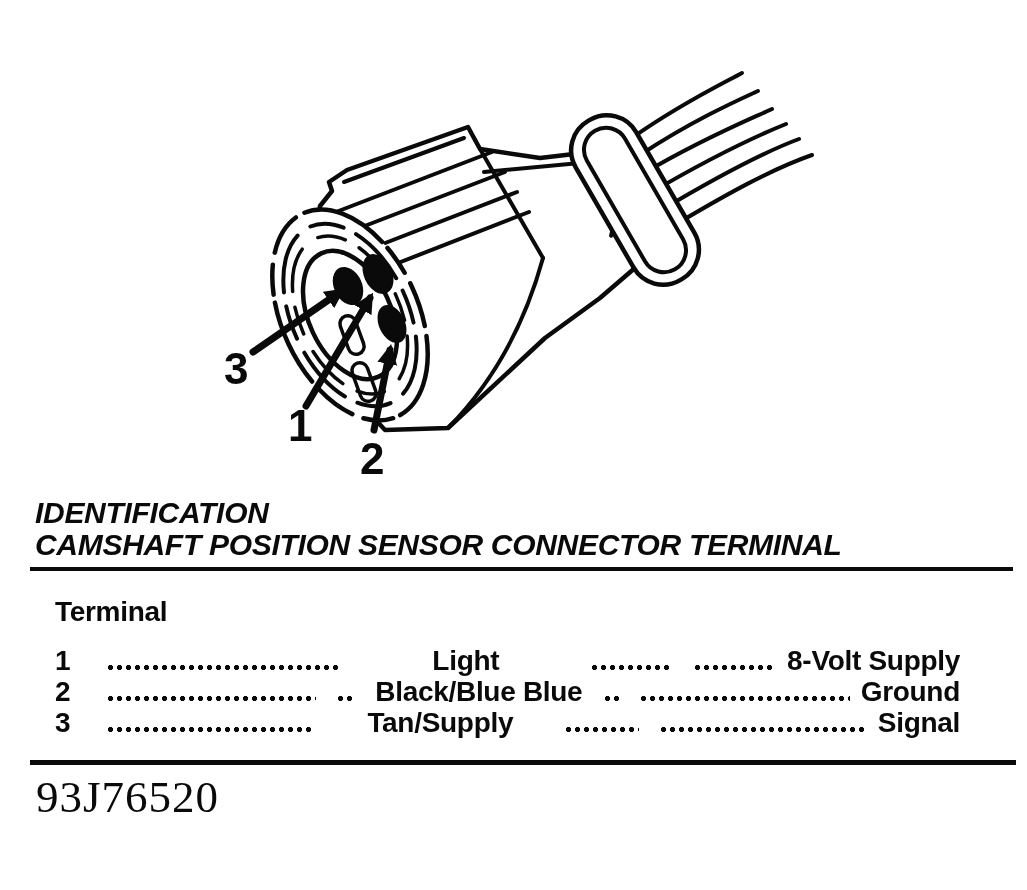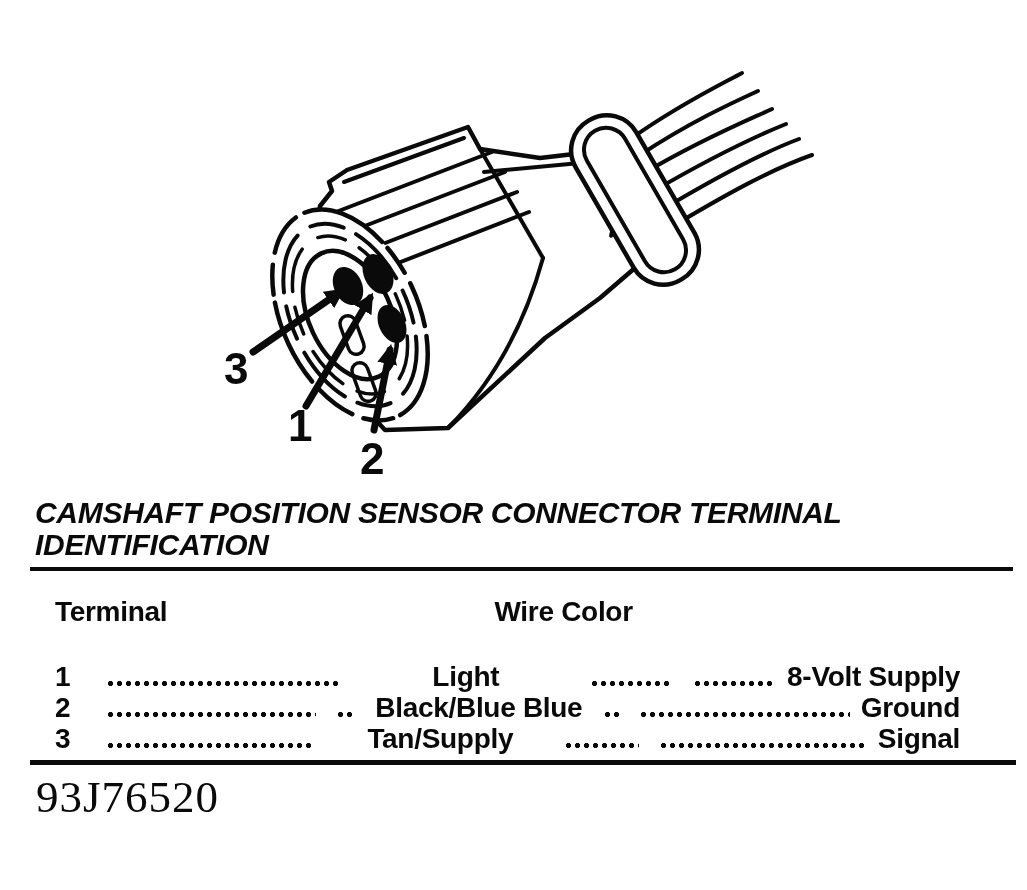--- a/index.html
+++ b/index.html
@@ -51,21 +51,21 @@
   .trow {
     display: flex;
     align-items: baseline;
     padding: 0 67px 0 55px;
     height: 31px;
     font-size: 28px;
     font-weight: bold;
     letter-spacing: -0.3px;
     white-space: nowrap;
   }
-  .thead { margin-bottom: 34px; }
+  .thead { margin-bottom: 18px; }
   .thead .sp { flex: 1; }
   .col-terminal { flex: 0 0 42px; }
   .col-wire { flex: 0 0 auto; min-width: 230px; text-align: center; }
   .col-fn { flex: 0 0 auto; text-align: left; }
   .dots {
     flex: 1 1 auto;
     align-self: flex-end;
     height: 7px;
     margin: 0 11px 5px 11px;
     background-image: radial-gradient(circle at 2.5px 3.5px, #0a0a0a 2.3px, transparent 2.9px);
@@ -149,31 +149,30 @@
       <path d="M 306,406 L 370,298" marker-end="url(#arr)"></path>
       <path d="M 374,430 L 390,350" marker-end="url(#arr)"></path>
     </g>
 
     <text class="pin-label" x="224" y="384">3</text>
     <text class="pin-label" x="288" y="441">1</text>
     <text class="pin-label" x="360" y="474">2</text>
   </svg>
 
   <div id="caption">
+    <div>IDENTIFICATION</div>
     <div>CAMSHAFT POSITION SENSOR CONNECTOR TERMINAL</div>
-    <div>IDENTIFICATION</div>
   </div>
 
   <div id="rule-title" class="rule"></div>
 
   <div id="terminal-table">
     <div class="trow thead">
       <span>Terminal</span>
       <span class="sp"></span>
-      <span>Wire Color</span>
       <span class="sp"></span>
     </div>
 
     <div class="trow">
       <span class="col-terminal">1</span>
       <span class="dots"></span>
       <span class="col-wire">Light</span>
       <span class="dots d-sm"></span>
       <span class="dots d-sm"></span>
       <span class="col-fn">8-Volt Supply</span>

